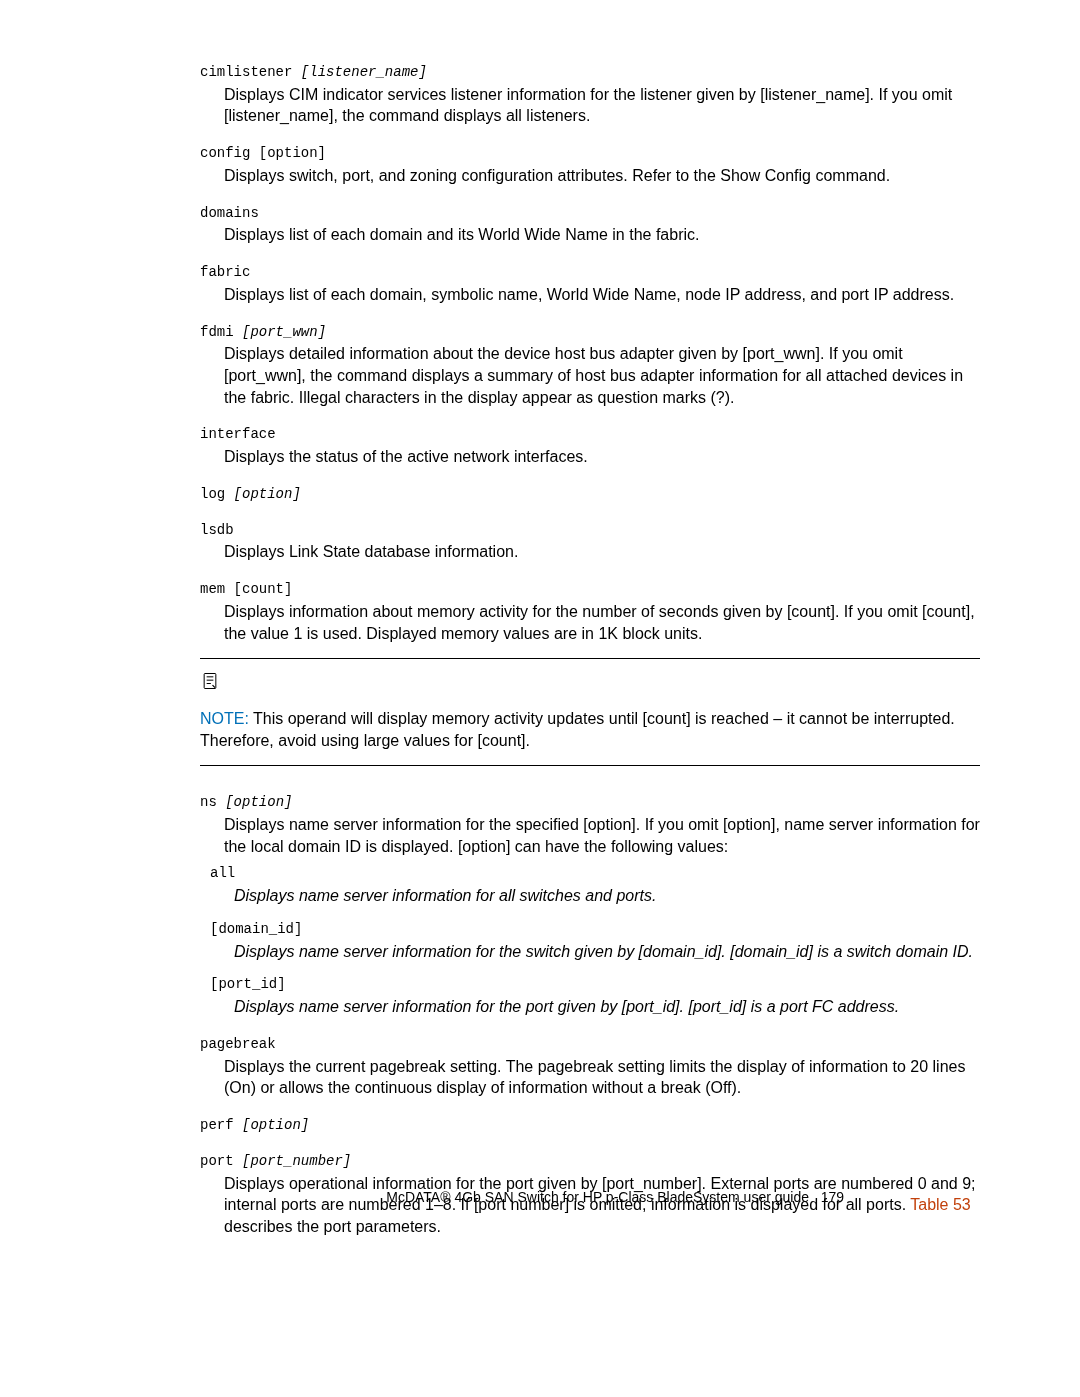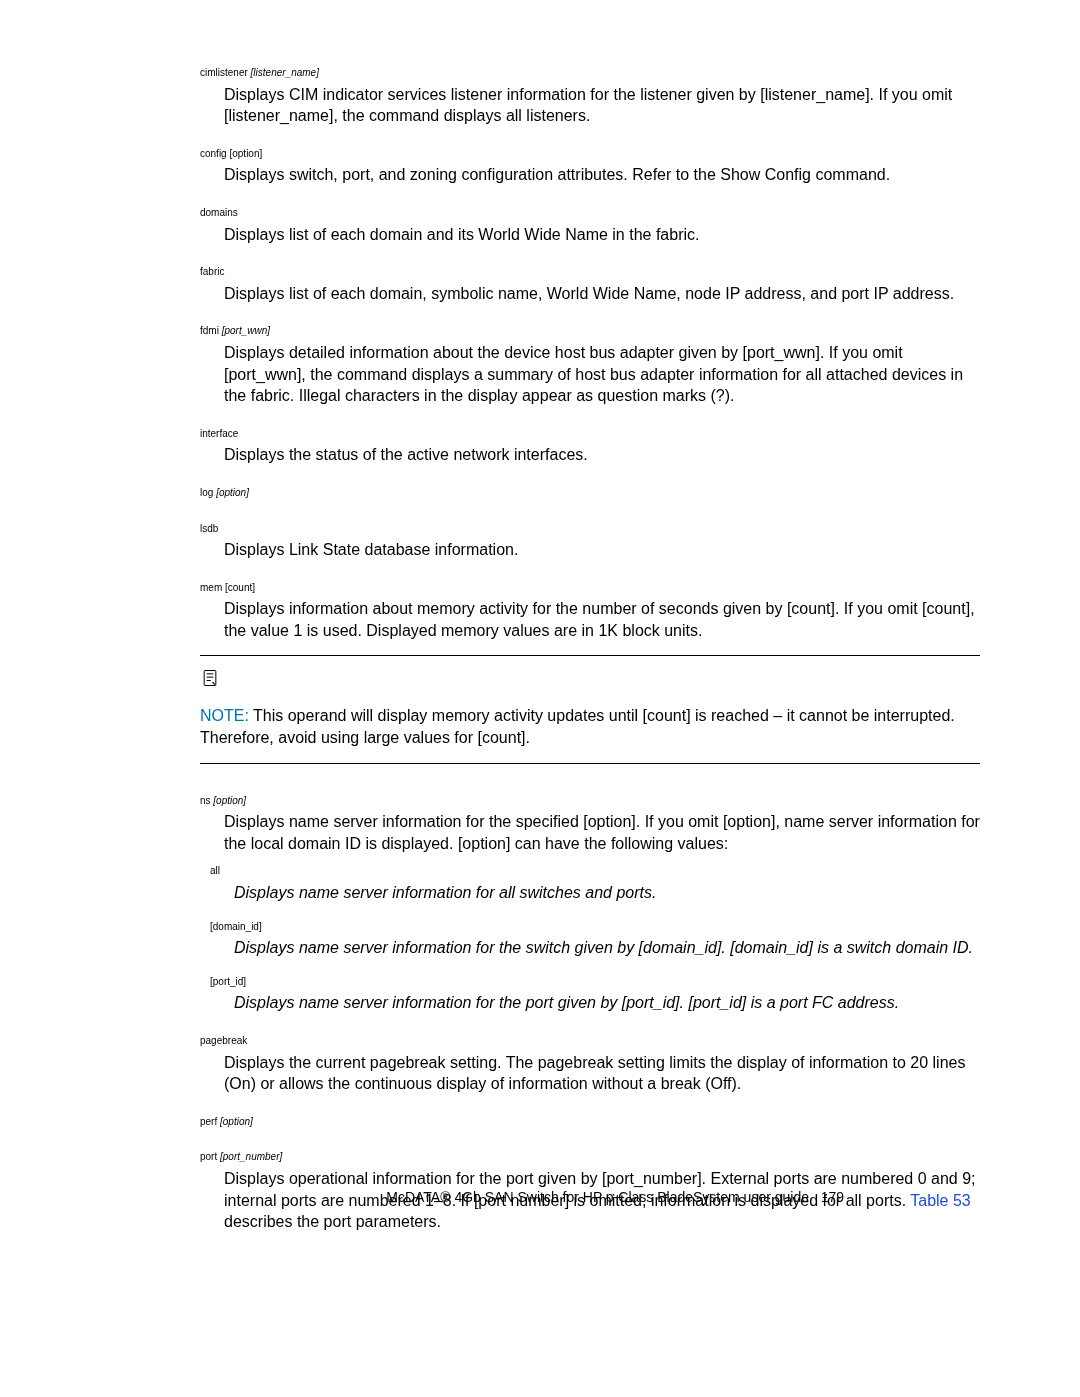--- a/index.html
+++ b/index.html
@@ -14,22 +14,22 @@
     color: #000000;
     line-height: 1.35;
   }
   .page {
     box-sizing: border-box;
     padding: 60px 100px 40px 200px;
     width: 1080px;
   }
   .entry { margin-bottom: 14px; }
   .mono {
-    font-family: Liberation Sans, sans-serif;
-    font-size: 10px;
+    font-family: Liberation Mono, monospace;
+    font-size: 14px;
   }
   .italic { font-style: italic; }
   .desc {
     padding-left: 24px;
     margin-top: 2px;
   }
   .sub-list { padding-left: 10px; margin-top: 4px; }
   .sub-entry { margin-bottom: 10px; }
   .sub-desc { padding-left: 24px; margin-top: 2px; font-style: italic; }
   .note-box {
@@ -42,21 +42,21 @@
     gap: 14px;
     flex-direction: column;
   }
   .note-icon {
     font-size: 20px;
     line-height: 1;
     padding-top: 2px;
   }
   .note-text { flex: 1; }
   .note-label { color: #0070b8; }
-  .link { color: #1d4ed8; }
+  .link { color: #c2410c; }
   .footer {
     position: absolute;
     width: 944px;
     top: 1188px;
     left: 0;
     text-align: right;
     padding-right: 100px;
     box-sizing: border-box;
     font-size: 14px;
   }

